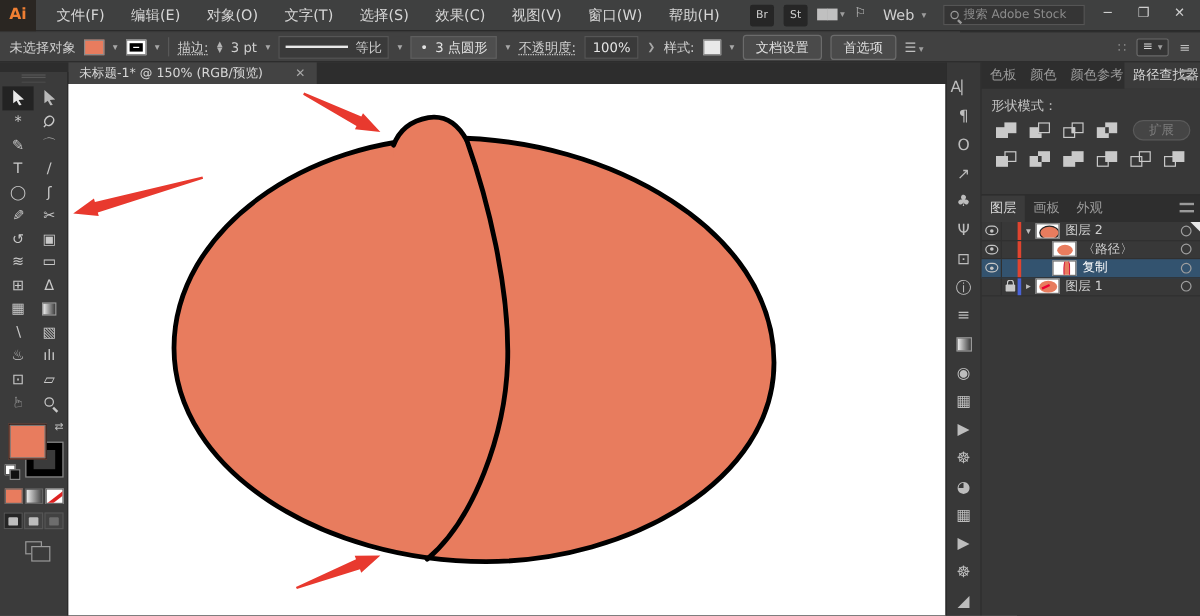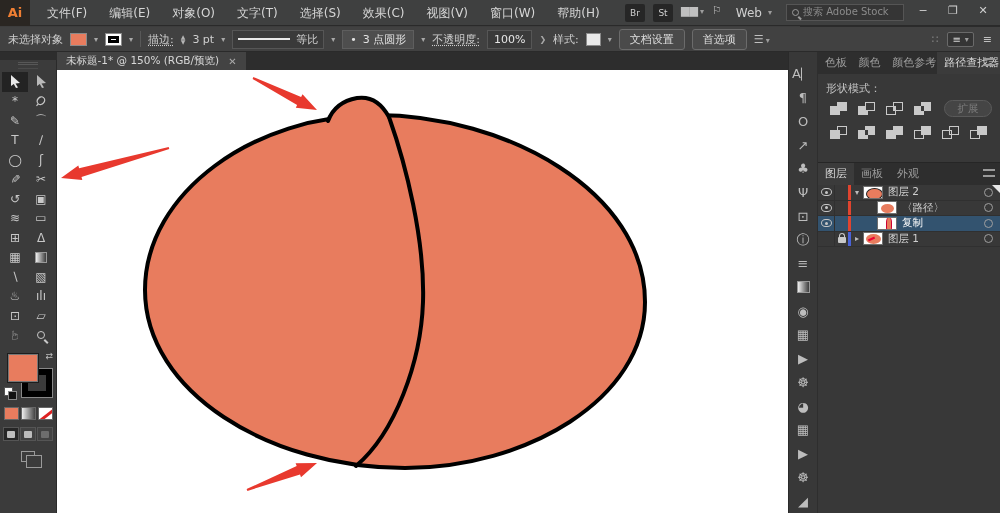--- a/index.html
+++ b/index.html
@@ -49,21 +49,21 @@
   .ob-btn { border:1px solid #6b6b6b; background:#4a4a4a; border-radius:3px; color:#dedede;
     padding:2px 10px; font-size:11px; }
   .style-swatch { width:15px; height:13px; background:#e9e9e9; border:1px solid #8a8a8a; }
   #ob-right { margin-left:auto; display:flex; align-items:center; gap:9px; }
   .ws-switch { border:1px solid #6a6a6a; background:#353535; border-radius:2px; padding:1px 4px;
     display:flex; align-items:center; gap:2px; color:#d5d5d5; font-size:10px; }
 
   
   #midband { position:absolute; left:0; top:52px; width:1000px; height:18px; background:#2d2d2d; }
   .doctab { position:absolute; left:57px; top:52px; height:18px; background:#434343;
-    display:flex; align-items:center; gap:9px; padding:0 9px; }
+    display:flex; align-items:center; gap:27px; padding:0 9px; }
   .doctab span { color:#d8d8d8; font-size:10.5px; }
   .doctab .close { color:#aaa; font-size:10px; }
 
   
   #toolbar { position:absolute; left:0; top:60px; width:57px; height:453px; background:#3b3b3b;
     border-right:1px solid #2a2a2a; }
   #toolbar .grip { height:7px; border-bottom:1px solid #4a4a4a; margin:0 18px; border-top:3px double #575757; margin-top:2px; }
   #tool-grid { display:grid; grid-template-columns:26px 26px; justify-content:center; margin-top:3px; }
   .tool { height:19.5px; display:flex; align-items:center; justify-content:center; color:#c8c8c8;
     font-size:12px; position:relative; }

